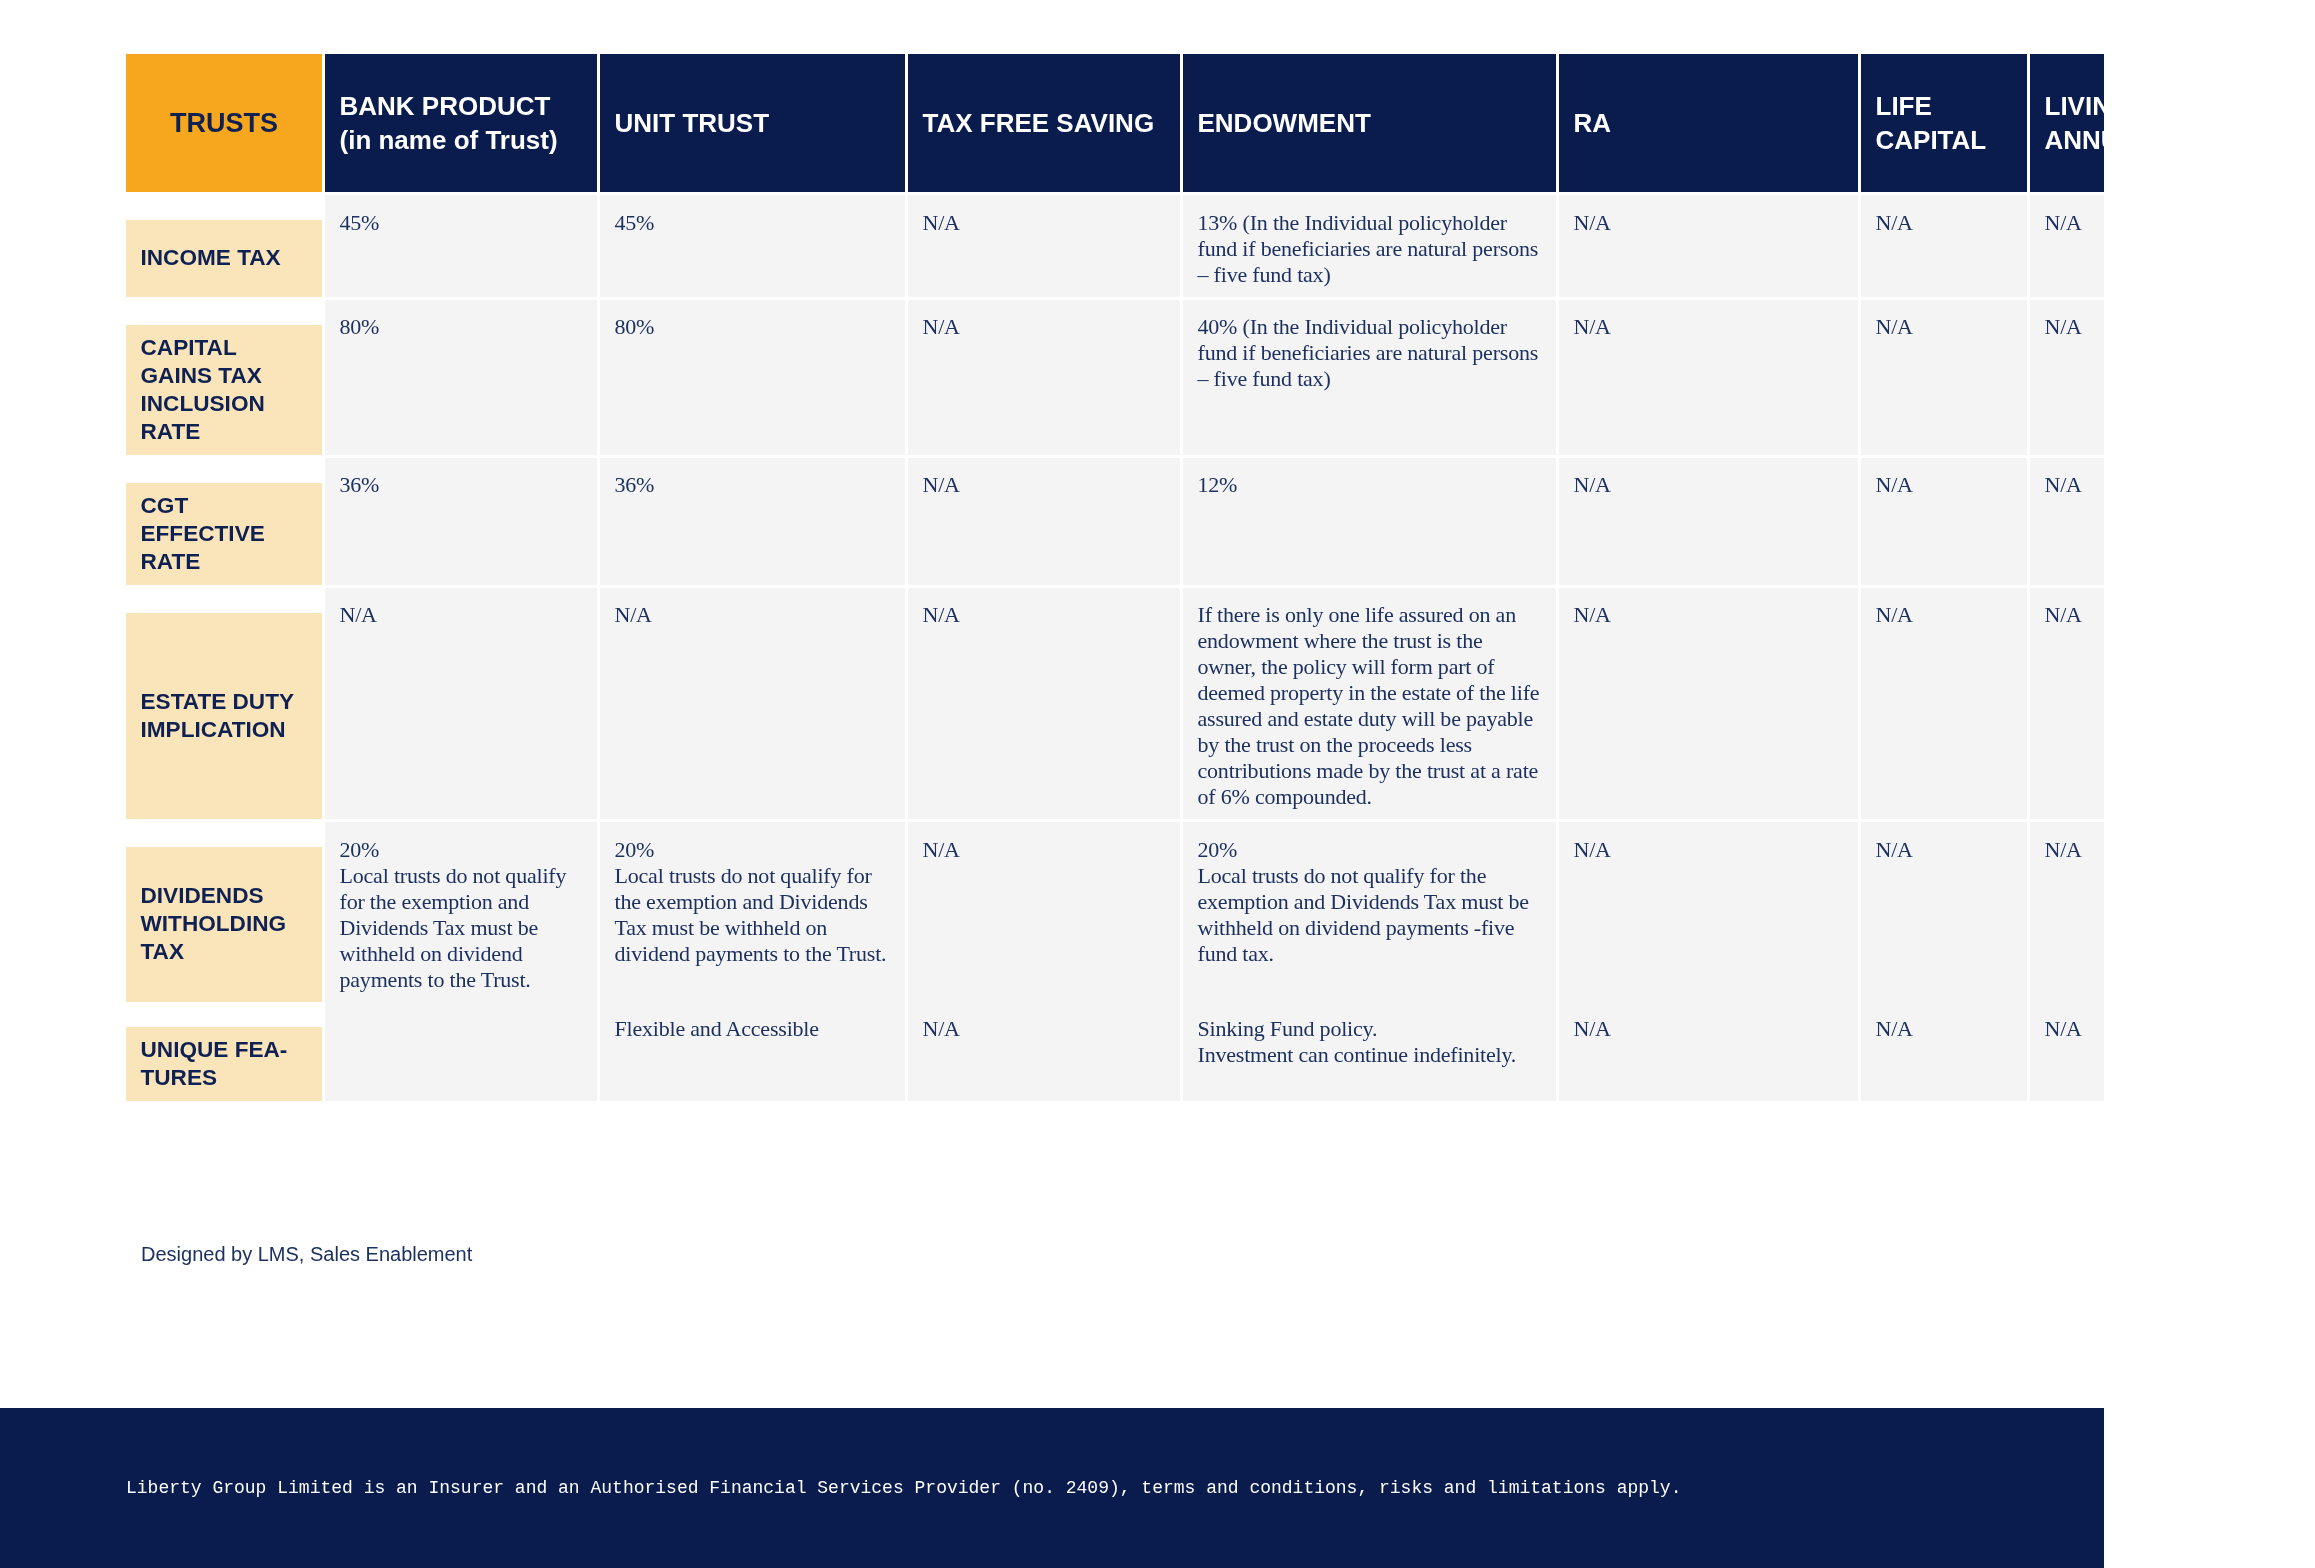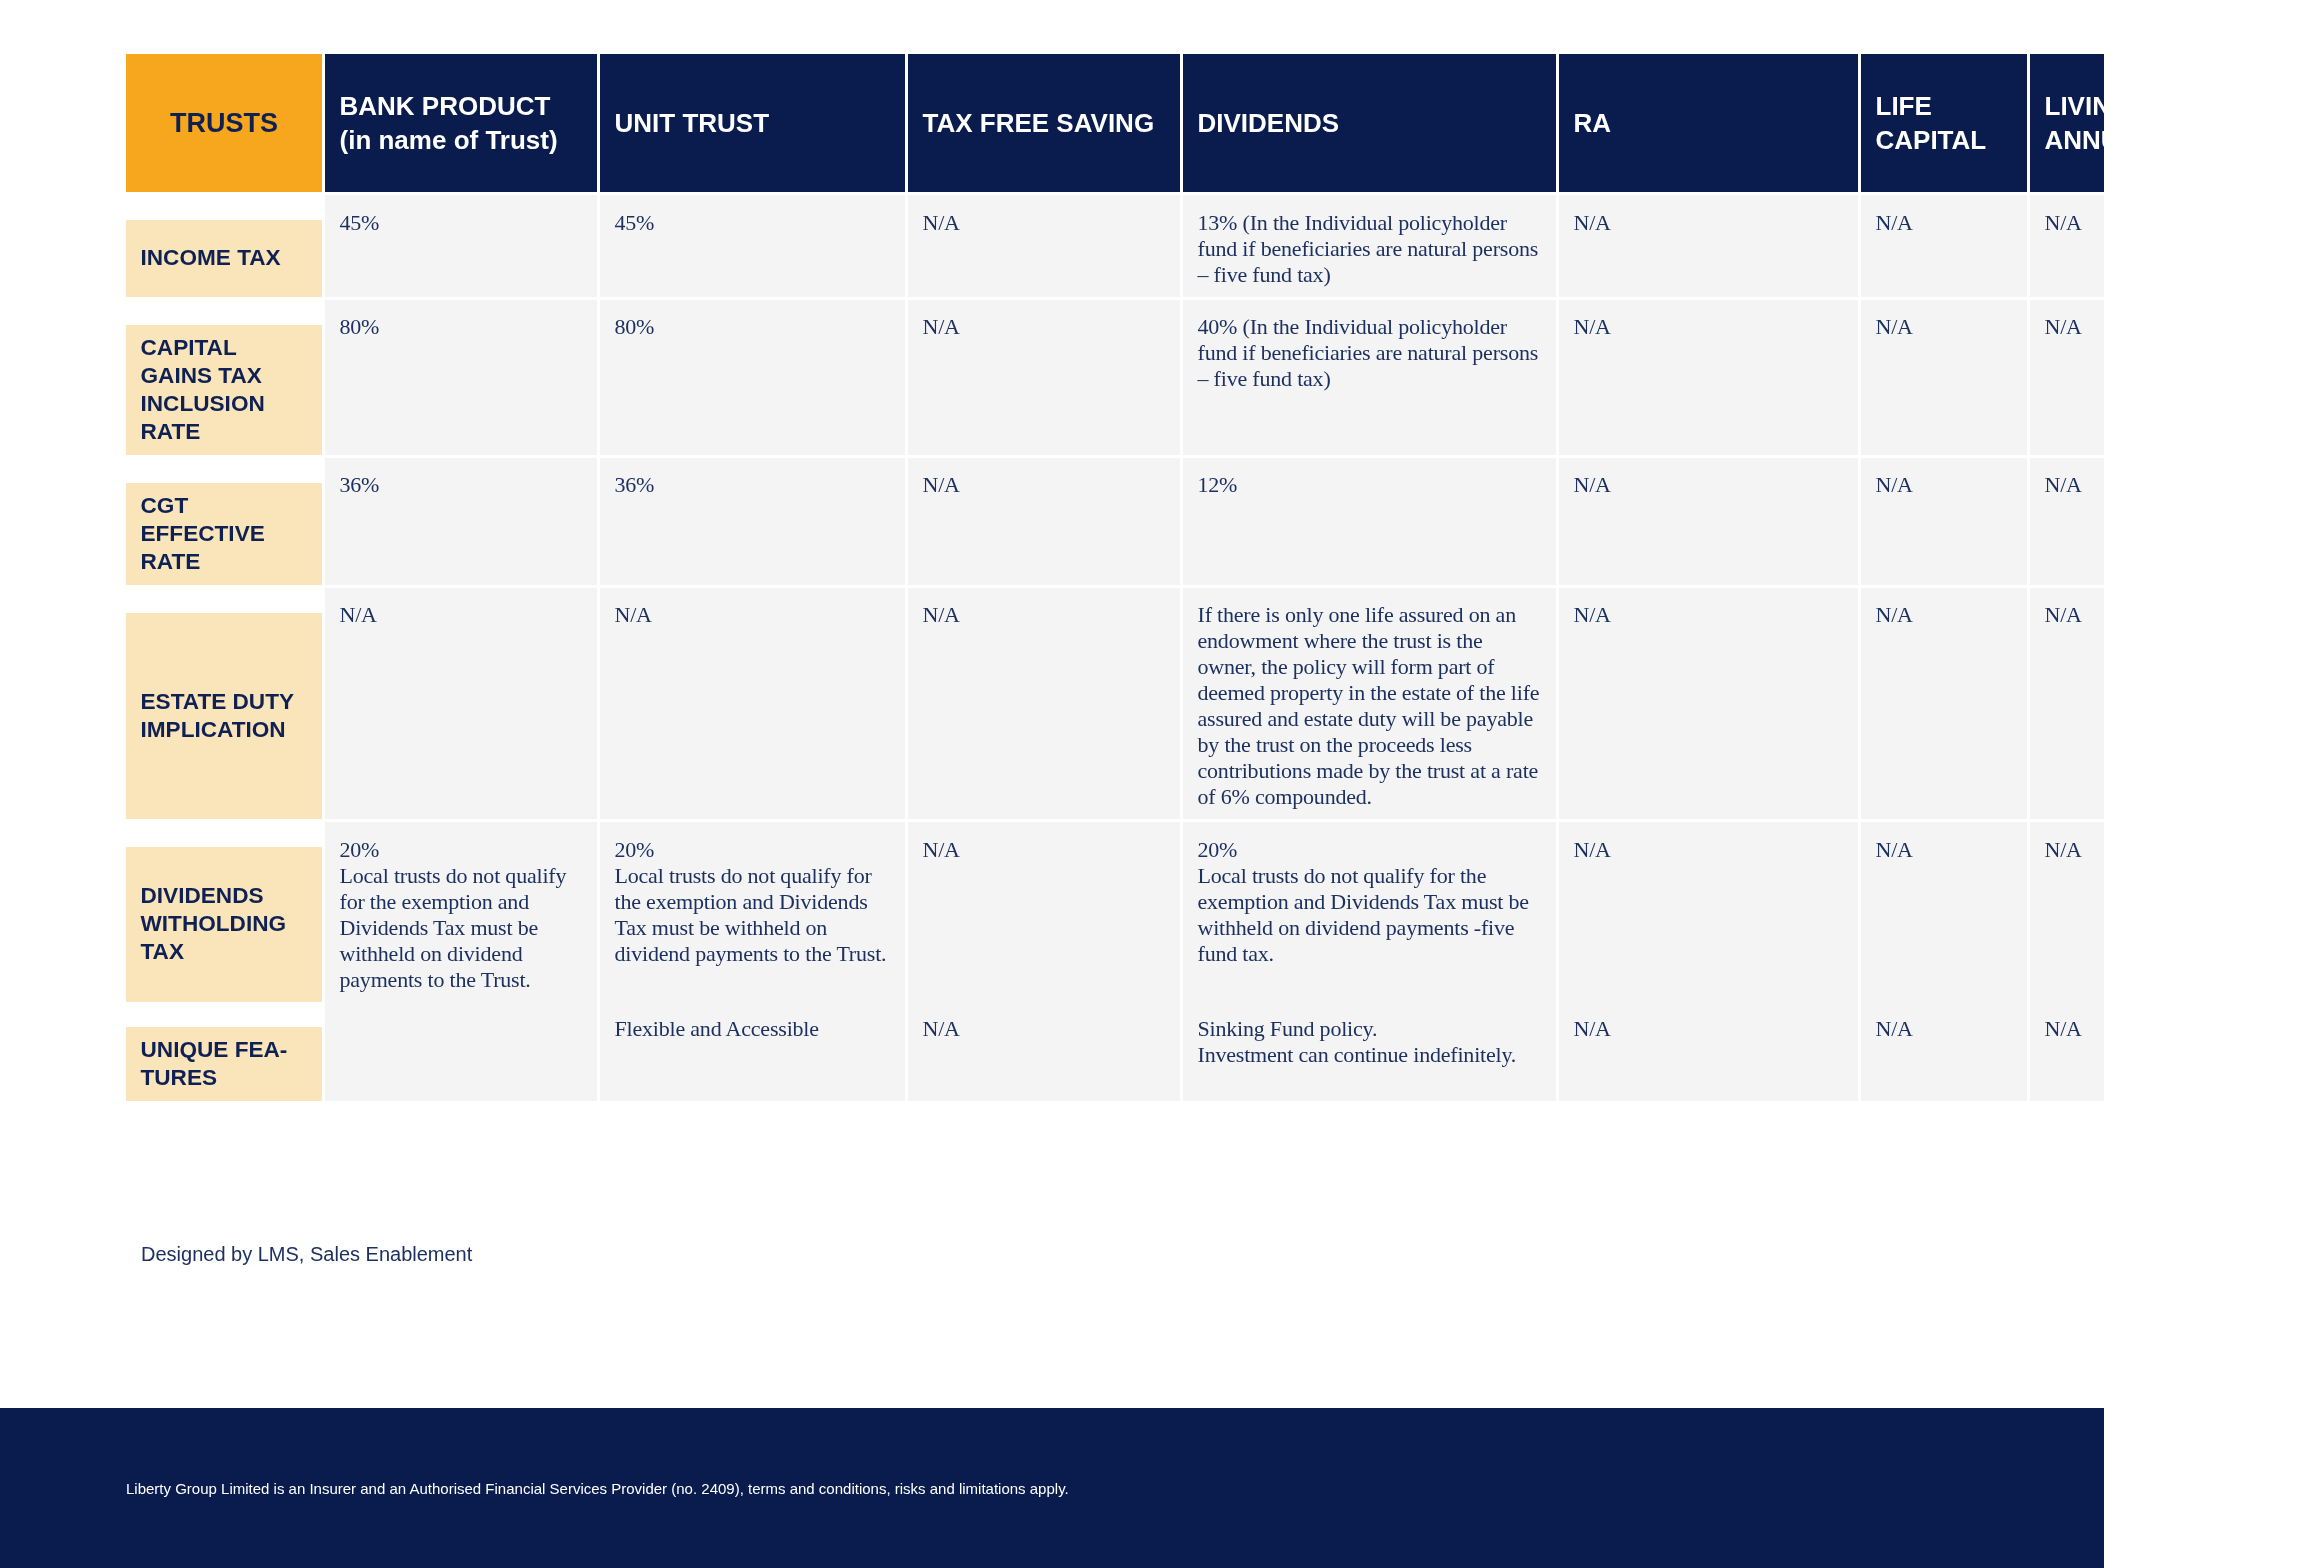--- a/index.html
+++ b/index.html
@@ -90,22 +90,23 @@
     top:1408px;
     width:2316px;
     height:160px;
     background:var(--navy);
     display:flex;
     align-items:center;
     padding:0 126px;
   }
   .bottom-bar .disclaimer{
     color:var(--white);
-    font-size:15px;
+    font-size:18px;
     line-height:25px;
+    font-family:Liberation Mono, monospace;
   }
 </style>
 </head>
 <body>
 
 <div class="page">
 
   <div class="table">
 
     <div class="th corner hb">TRUSTS</div>
@@ -113,21 +114,21 @@
       <span class="thm">BANK PRODUCT</span>
       <span class="ths">(in name of Trust)</span>
     </div>
     <div class="th hb">
       <span class="thm">UNIT TRUST</span>
     </div>
     <div class="th hb">
       <span class="thm">TAX FREE SAVING</span>
     </div>
     <div class="th hb">
-      <span class="thm">DIVIDENDS</span>
+      <span class="thm">ENDOWMENT</span>
     </div>
     <div class="th hb">
       <span class="thm">RA</span>
     </div>
     <div class="th hb">
       <span class="thm">LIFE CAPITAL</span>
     </div>
     <div class="th hb lc">
       <span class="thm">LIVING ANNUITY</span>
     </div>

